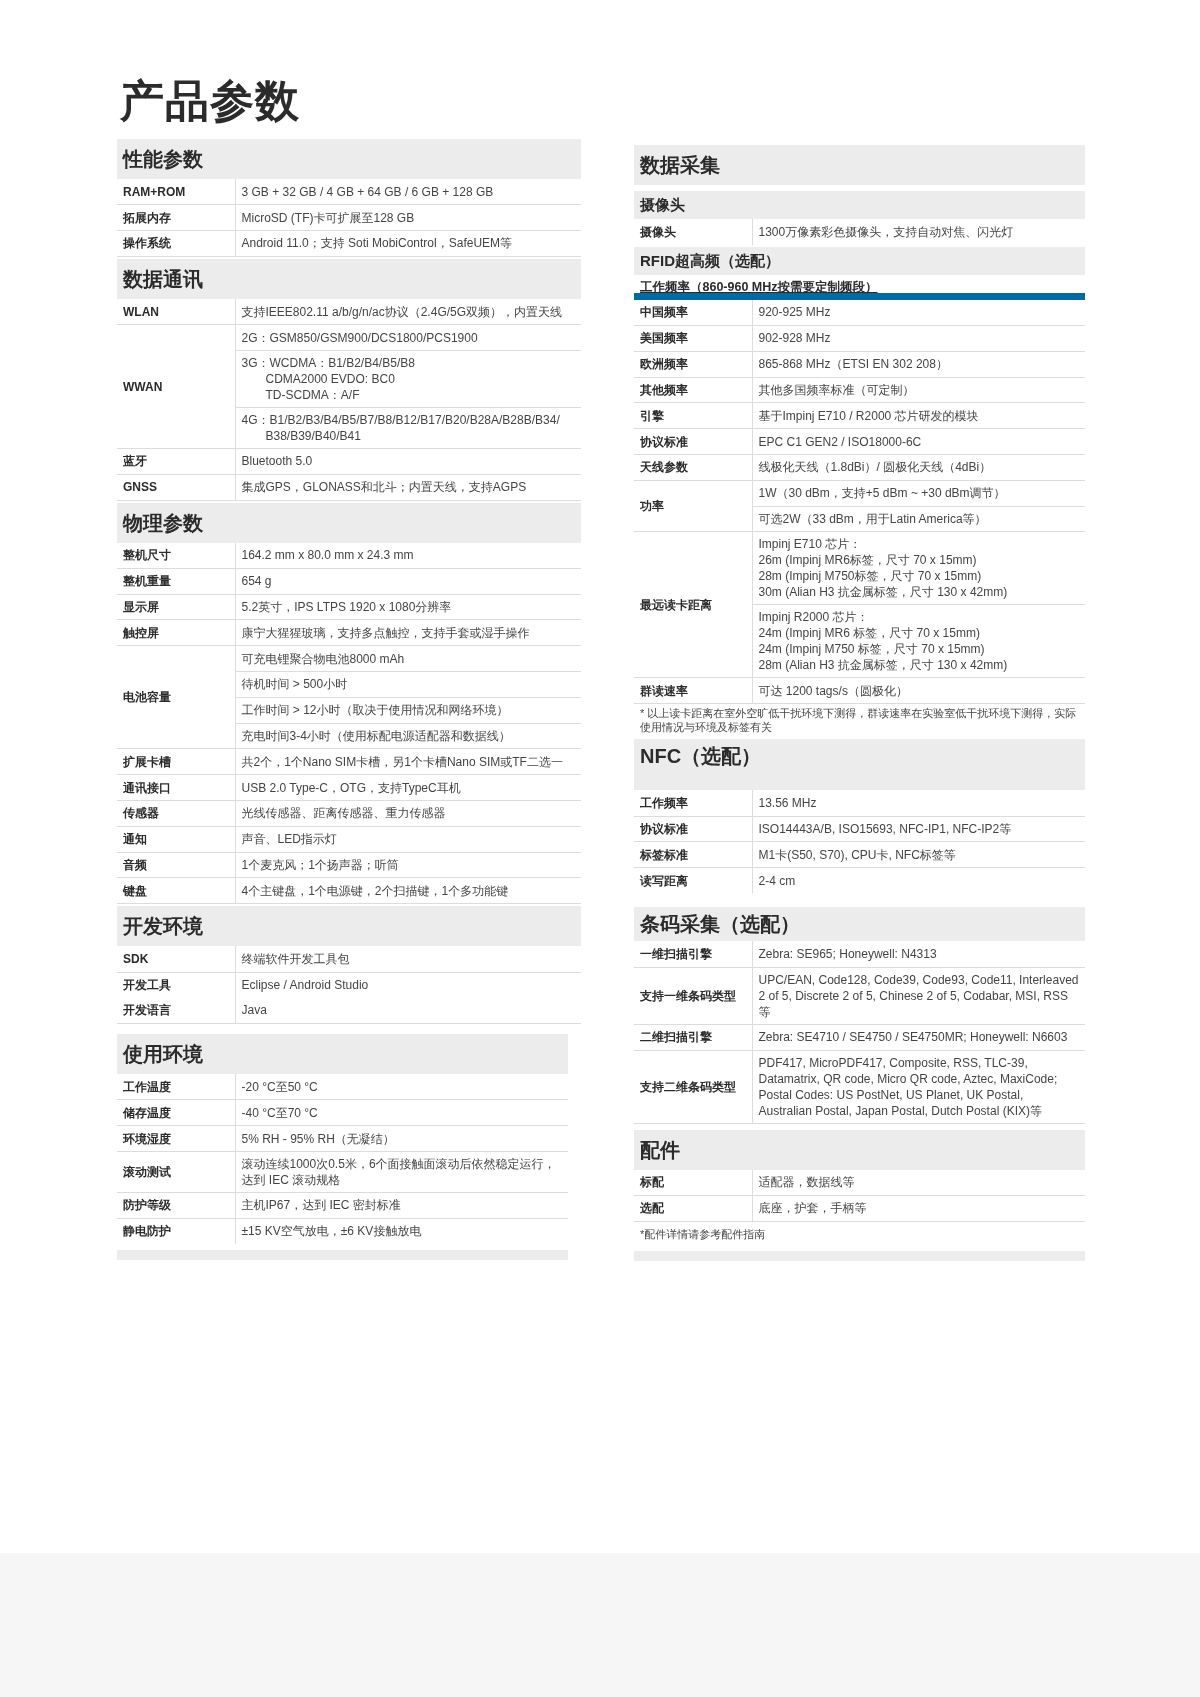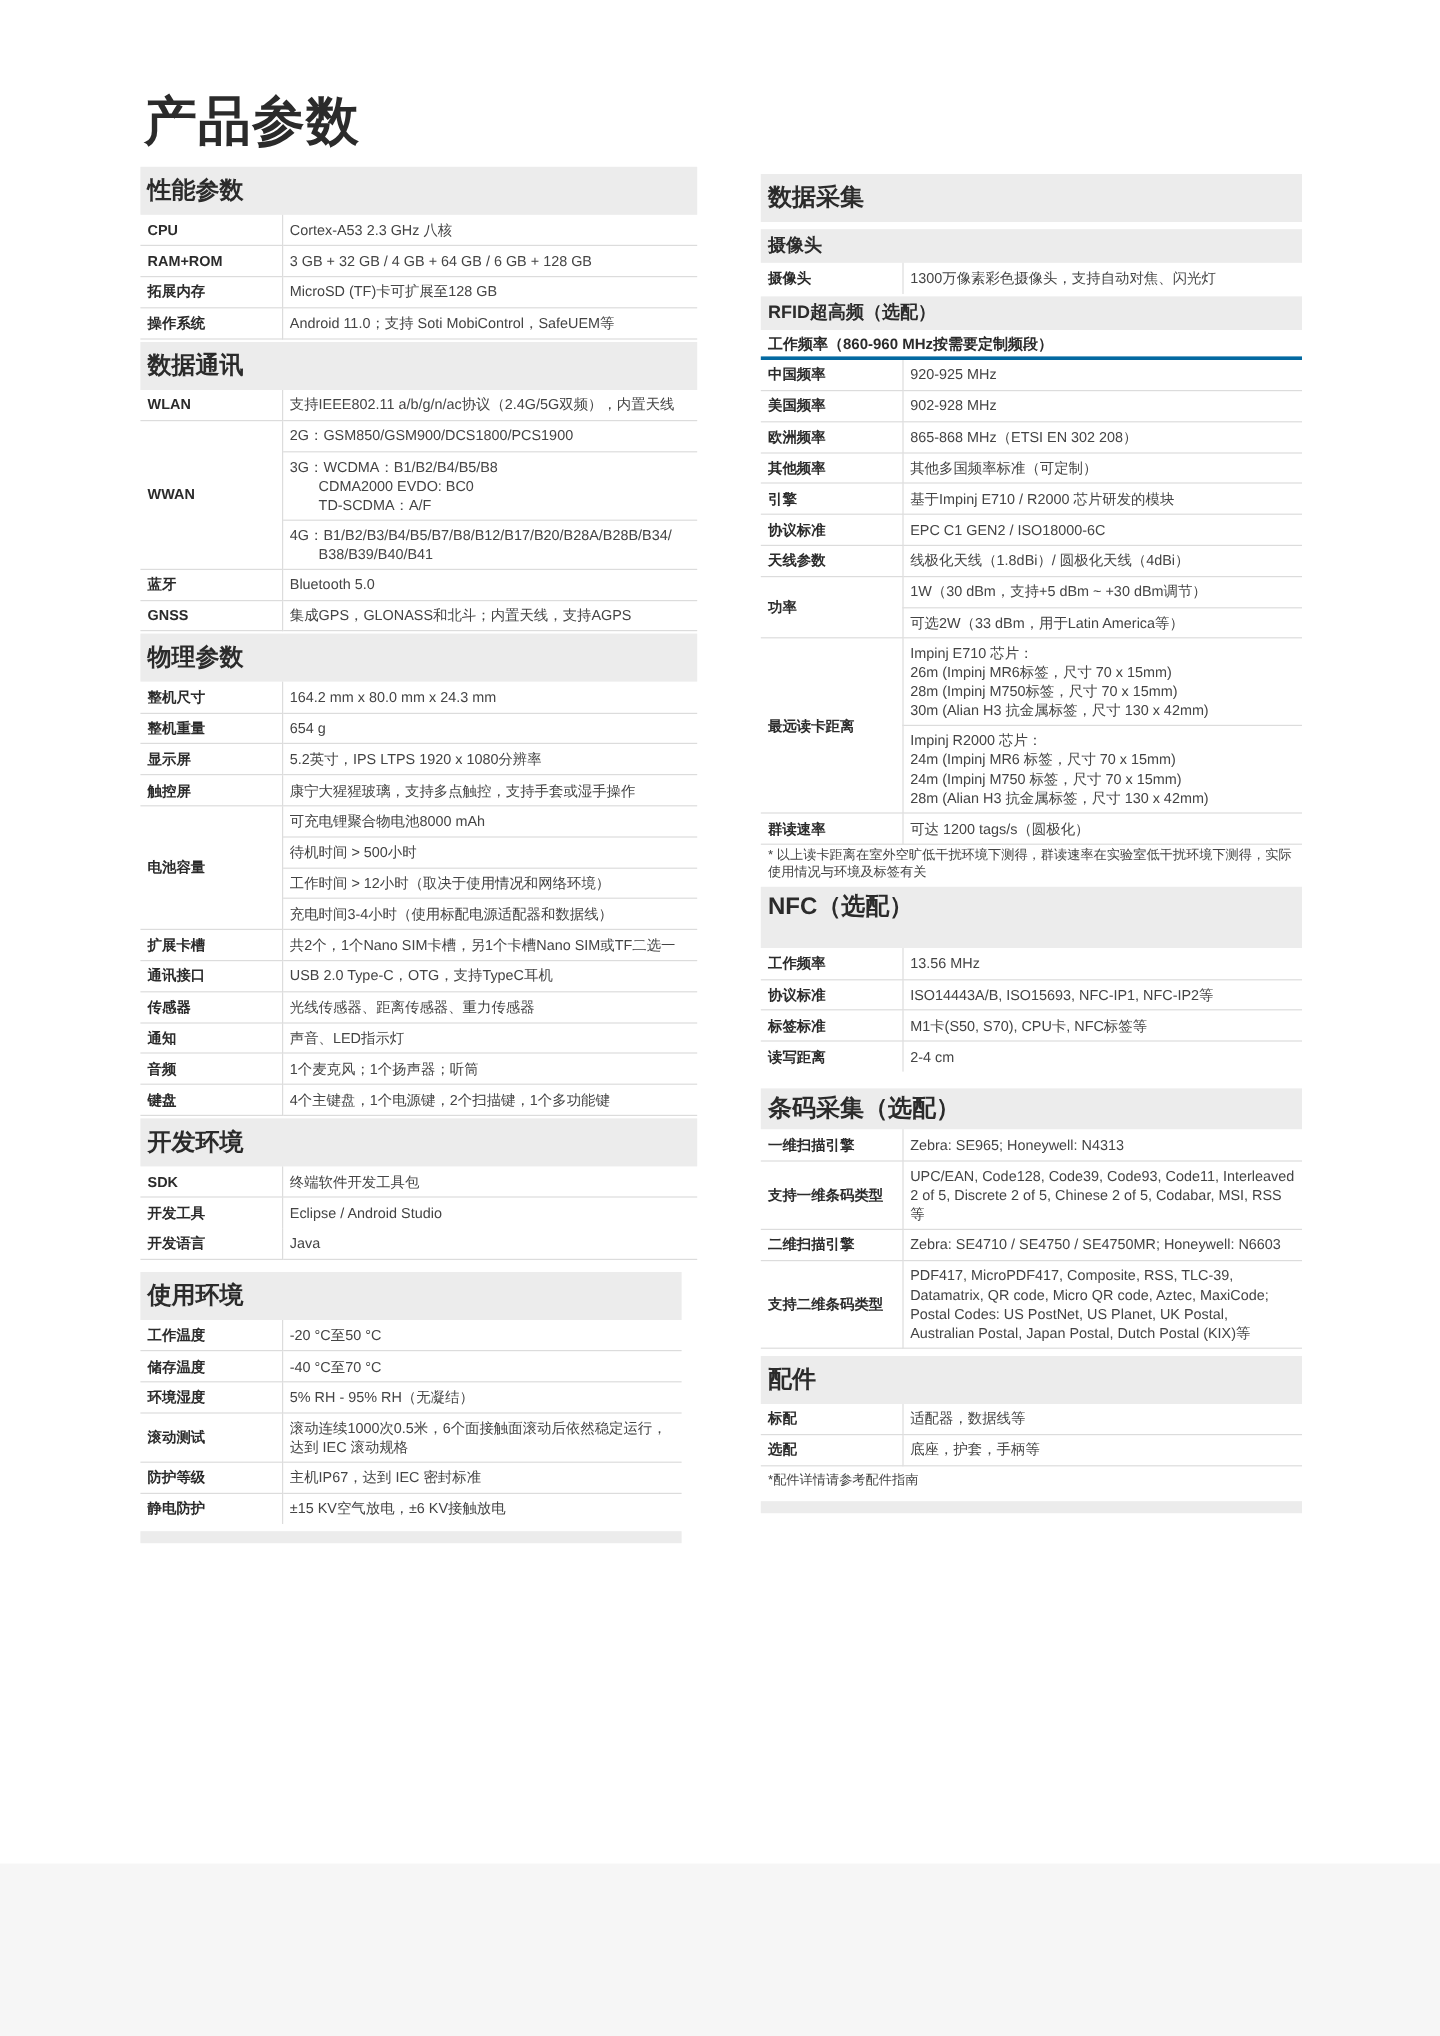--- a/index.html
+++ b/index.html
@@ -4,21 +4,21 @@
 <style>
   * { box-sizing: border-box; margin: 0; padding: 0; }
   html, body { width: 1200px; height: 1697px; background: #ffffff; }
   body { position: relative; font-family: "Liberation Sans", "DejaVu Sans", sans-serif; color: #333333; overflow: hidden; }
   .page-title { position: absolute; left: 120px; top: 72px; font-size: 44px; font-weight: bold; color: #2b2b2b; letter-spacing: 1px; }
   .col { position: absolute; }
   .col-left { left: 117px; top: 139px; width: 464px; }
   .col-right { left: 634px; top: 145px; width: 451px; }
   .sec-head { background: #ececec; font-size: 20px; font-weight: bold; color: #2b2b2b; padding: 0 6px; height: 40px; line-height: 40px; }
   .sub-head { background: #ececec; font-size: 15px; font-weight: bold; color: #2b2b2b; padding: 0 6px; height: 28px; line-height: 28px; margin-top: 6px; }
-  .plain-head { font-size: 12.5px; font-weight: bold; color: #2b2b2b; padding: 0 6px; height: 25px; line-height: 25px; border-bottom: 3px solid #0369a1; }
+  .plain-head { font-size: 12.5px; font-weight: bold; color: #2b2b2b; padding: 0 6px; height: 25px; line-height: 25px; border-bottom: 7px solid #0369a1; text-decoration: underline; }
   table { width: 100%; border-collapse: collapse; font-size: 12px; }
   td { border-bottom: 1px solid #dcdcdc; vertical-align: middle; line-height: 16px; }
   td.k { font-weight: bold; color: #2b2b2b; padding: 0 6px; border-right: 1px solid #dcdcdc; }
   .col-left td.k { width: 118px; }
   .col-right td.k { width: 118px; }
   td.v { color: #444444; padding: 4px 6px; }
   tr.r td { height: 25.8px; }
   td.v .line { display: block; }
   td.v .indent { padding-left: 24px; display: block; }
   .note { font-size: 11px; color: #444444; padding: 2px 6px 4px; line-height: 14px; }
@@ -29,24 +29,20 @@
 </head>
 <body>
 
 <div class="page-title">产品参数</div>
 
 <div class="col col-left">
 
   <div class="sec-head">性能参数</div>
   <table>
     <tbody>
-        <tr class="r">
-          <td class="k">CPU</td>
-          <td class="v">Cortex-A53 2.3 GHz 八核</td>
-        </tr>
     <tr class="r">
           <td class="k">RAM+ROM</td>
           <td class="v">3 GB + 32 GB / 4 GB + 64 GB / 6 GB + 128 GB</td>
         </tr>
     <tr class="r">
           <td class="k">拓展内存</td>
           <td class="v">MicroSD (TF)卡可扩展至128 GB</td>
         </tr>
     <tr class="r">
           <td class="k">操作系统</td>

